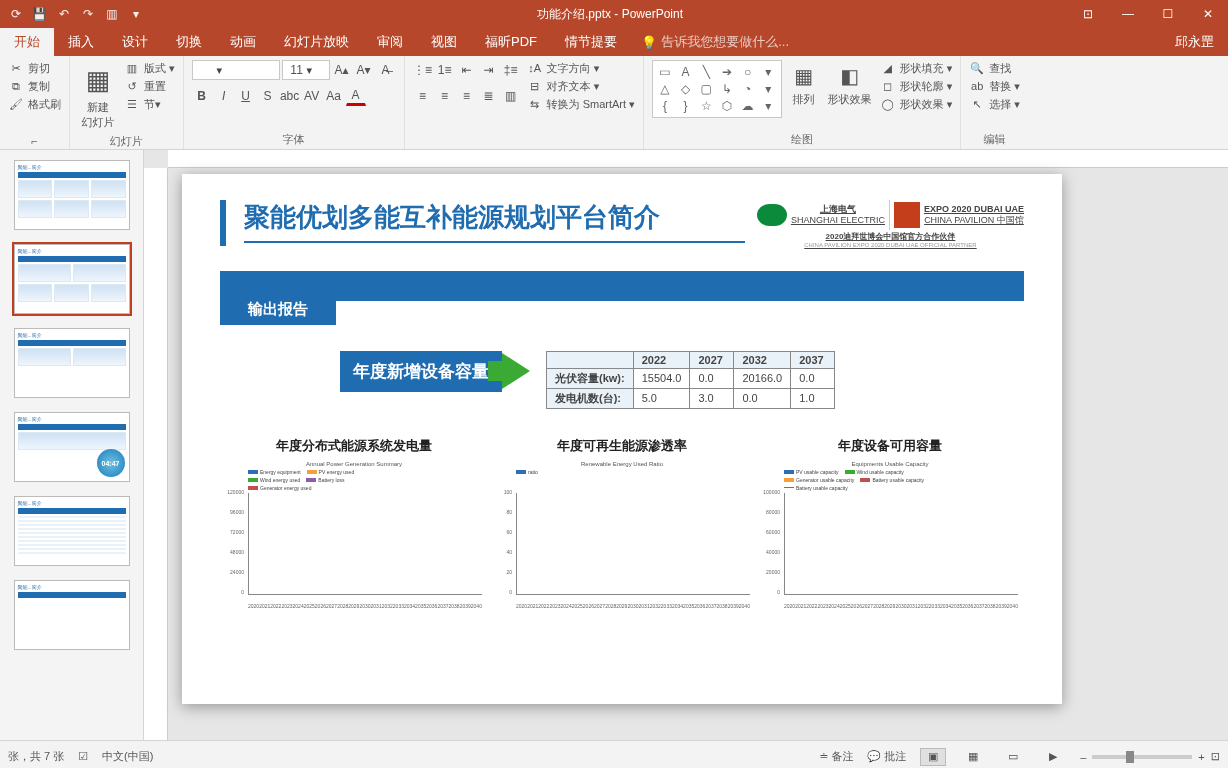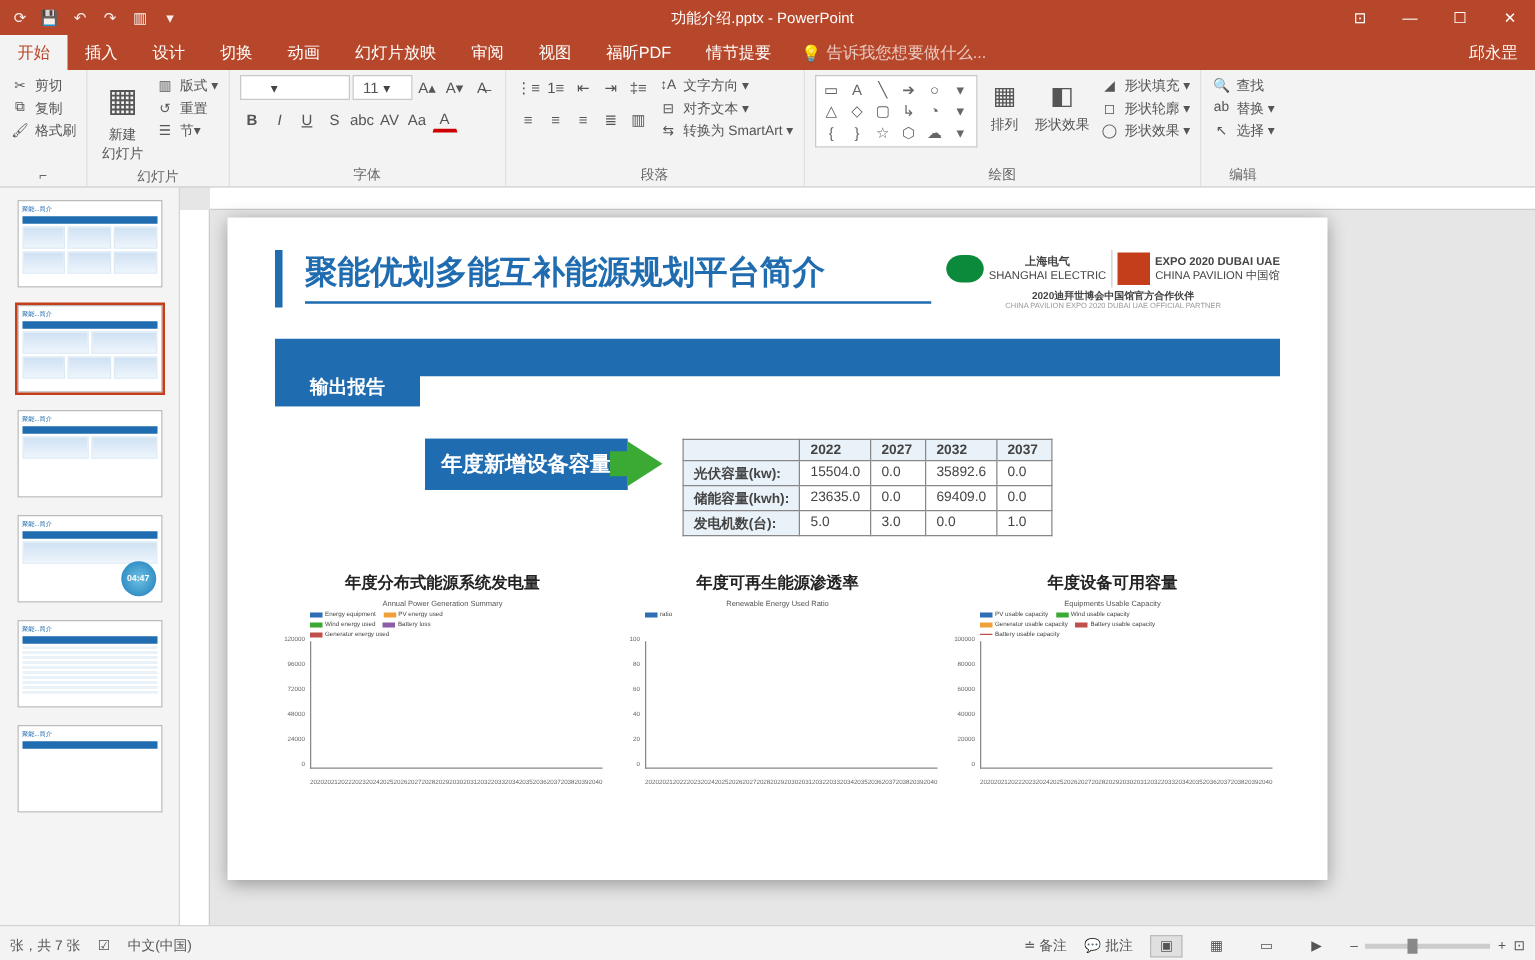--- a/index.html
+++ b/index.html
@@ -49,21 +49,21 @@
 
 .canvas { flex:1; position:relative; overflow:auto; background:#e6e6e6; }
 .ruler-h { position:absolute; top:0; left:24px; right:0; height:18px; background:#fff; border-bottom:1px solid #ccc; font-size:8px; color:#999; }
 .ruler-v { position:absolute; top:18px; left:0; width:24px; bottom:0; background:#fff; border-right:1px solid #ccc; }
 .slidewrap { position:absolute; top:24px; left:38px; }
 .slide { width:880px; height:530px; background:#fff; box-shadow:0 3px 14px rgba(0,0,0,.35); position:relative; padding:26px 38px; }
 
 .slide .headline { display:flex; align-items:flex-start; }
 .slide .accent { width:6px; height:46px; background:#1f6cb0; margin-right:18px; }
 .slide .title { font-size:26px; color:#1f6cb0; font-weight:600; border-bottom:2px solid #1f6cb0; padding-bottom:6px; flex:1; }
-.slide .logos { display:flex; gap:6px; align-items:center; margin-left:12px; }
+.slide .logos { display:flex; gap:6px; align-items:center; margin-left:12px;text-decoration:underline; }
 .slide .logo1 { width:30px; height:22px; background:#0a8a3a; border-radius:50%/60%; }
 .slide .logotext { font-size:9px; color:#444; line-height:1.2; }
 .slide .logo2 { width:26px; height:26px; background:#c43e1c; }
 .slide .bandrow { margin-top:22px; display:flex; align-items:center; }
 .slide .band { height:30px; background:#1f6cb0; flex:1; }
 .slide .bandlabel { position:absolute; background:#1f6cb0; color:#fff; padding:4px 26px; font-size:15px; font-weight:600; border:2px solid #1f6cb0; }
 
 .capwrap { margin-top:50px; display:flex; align-items:flex-start; gap:0; padding-left:120px; }
 .capbox { border:3px solid #1f6cb0; background:#1f6cb0; color:#fff; font-size:17px; font-weight:600; padding:6px 10px; }
 .arrow { width:0; height:0; border-top:18px solid transparent; border-bottom:18px solid transparent; border-left:28px solid #3aaa35; margin-top:2px; position:relative; }
@@ -245,21 +245,20 @@
         <div class="hline">
             <span class="mic">⊟</span>
             <span>对齐文本 ▾</span>
           </div>
         <div class="hline">
             <span class="mic">⇆</span>
             <span>转换为 SmartArt ▾</span>
           </div>
       </div>
     </div>
-    <div class="label">段落</div>
   </div>
 
   <div class="rgroup">
     <div class="body">
       <div class="shapebox">
         <span>▭</span>
           <span>A</span>
           <span>╲</span>
           <span>➔</span>
           <span>○</span>
@@ -419,28 +418,21 @@
                   <th></th>
                   <th>2022</th>
                   <th>2027</th>
                   <th>2032</th>
                   <th>2037</th>
                 </tr>
             <tr>
                   <td class="rh">光伏容量(kw):</td>
                   <td>15504.0</td>
                   <td>0.0</td>
-                  <td>35892.6</td>
-                  <td>0.0</td>
-                </tr>
-            <tr>
-                  <td class="rh">储能容量(kwh):</td>
-                  <td>23635.0</td>
-                  <td>0.0</td>
-                  <td>69409.0</td>
+                  <td>20166.0</td>
                   <td>0.0</td>
                 </tr>
             <tr>
                   <td class="rh">发电机数(台):</td>
                   <td>5.0</td>
                   <td>3.0</td>
                   <td>0.0</td>
                   <td>1.0</td>
                 </tr>
           </tbody>

